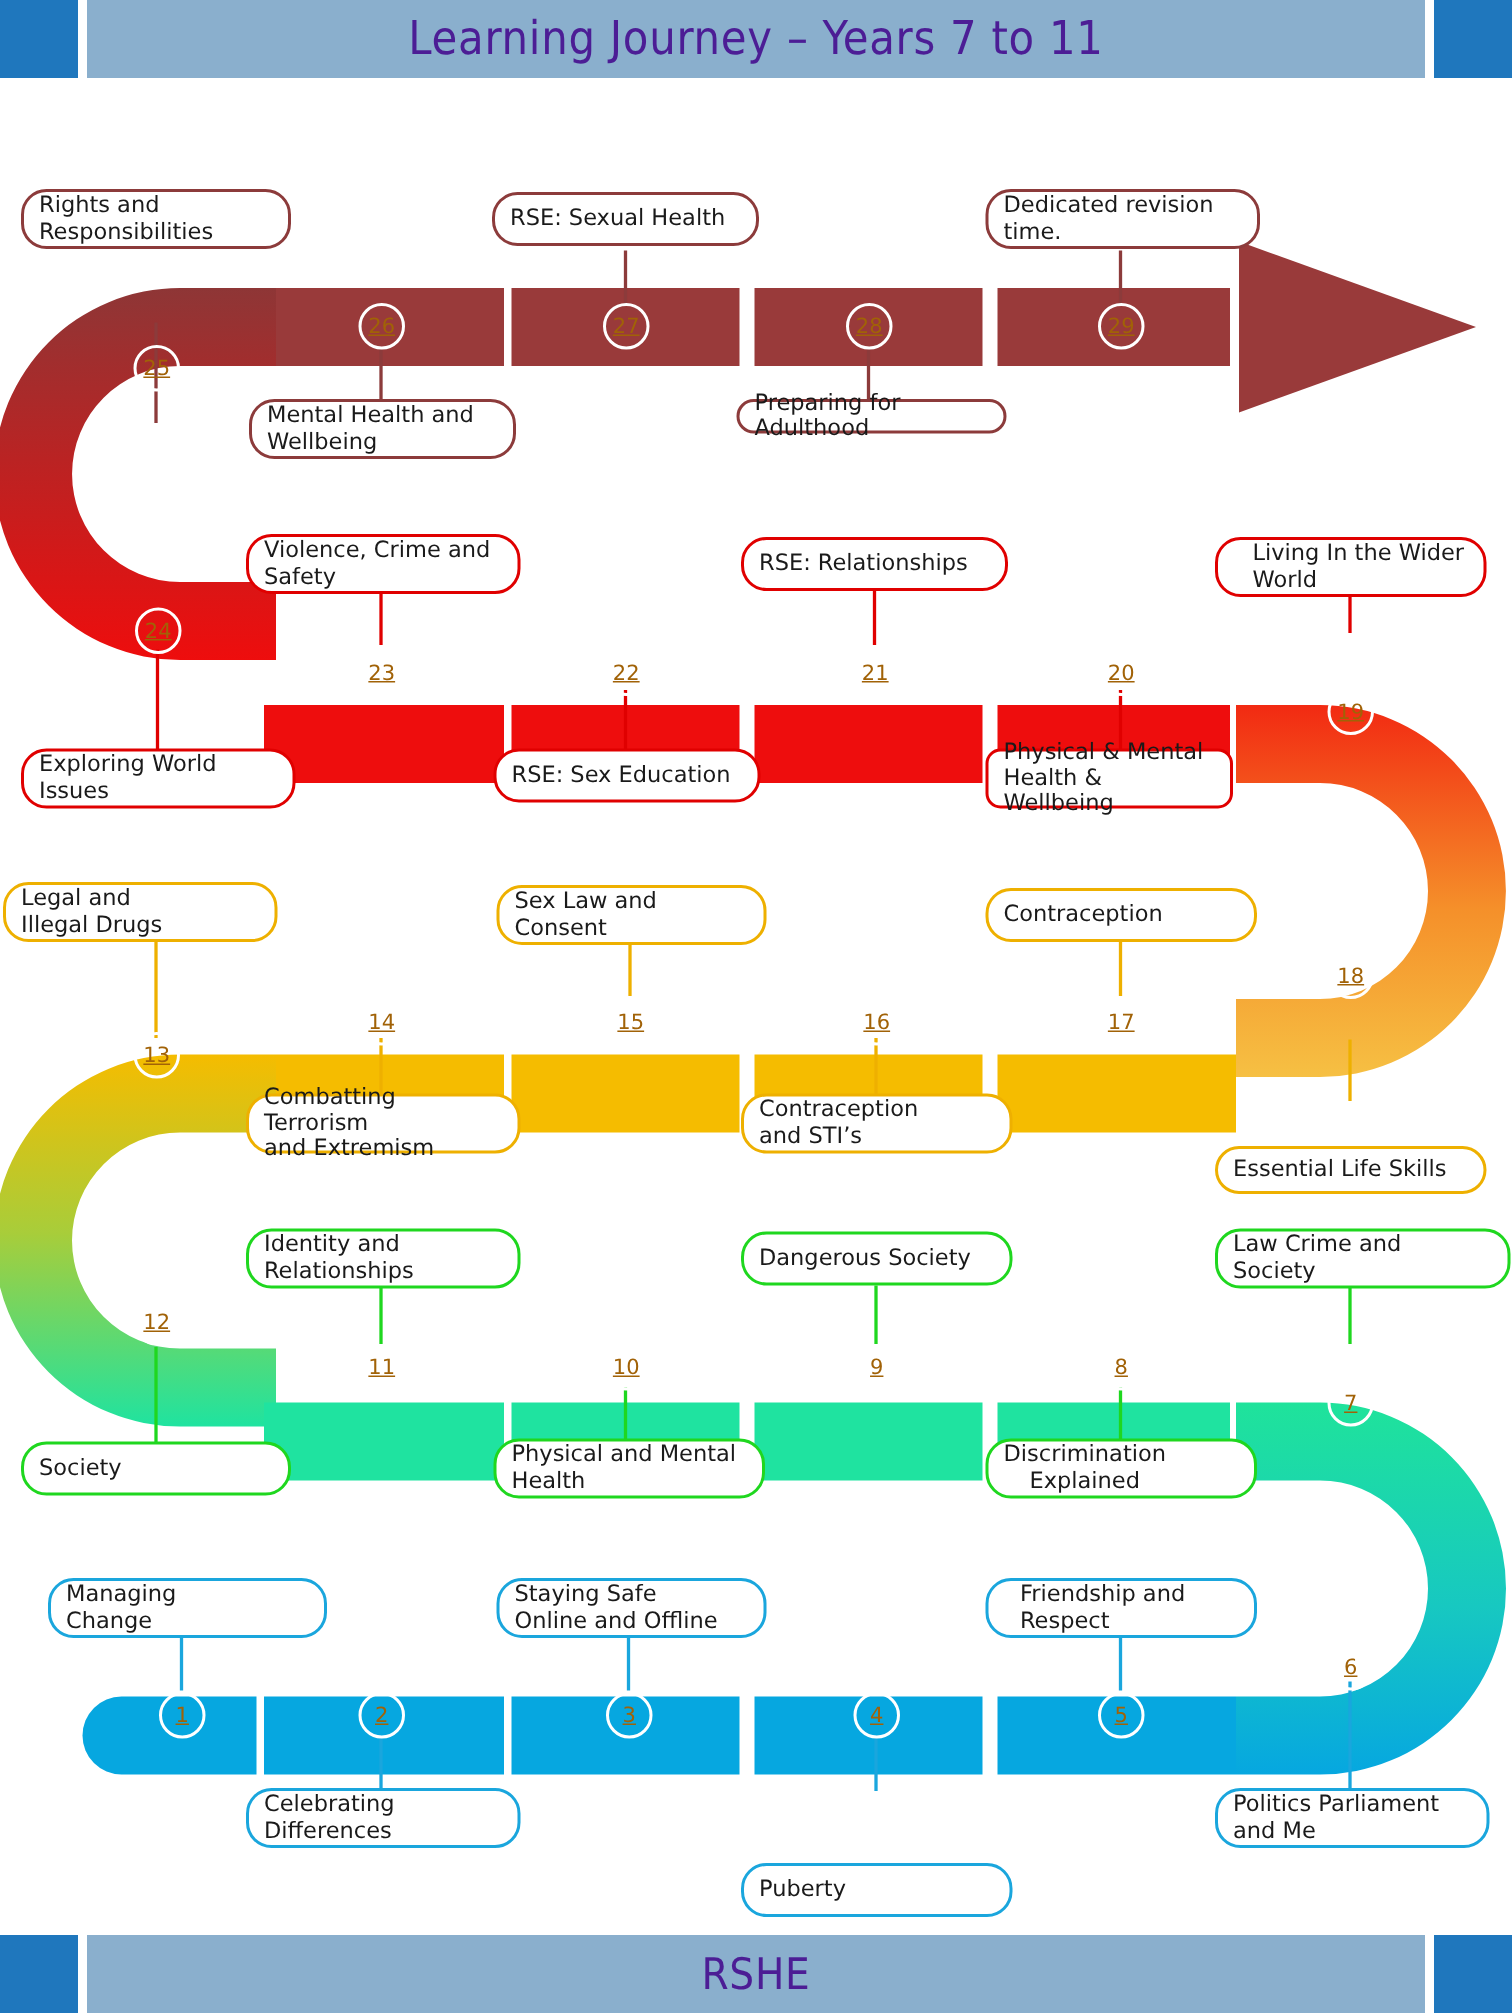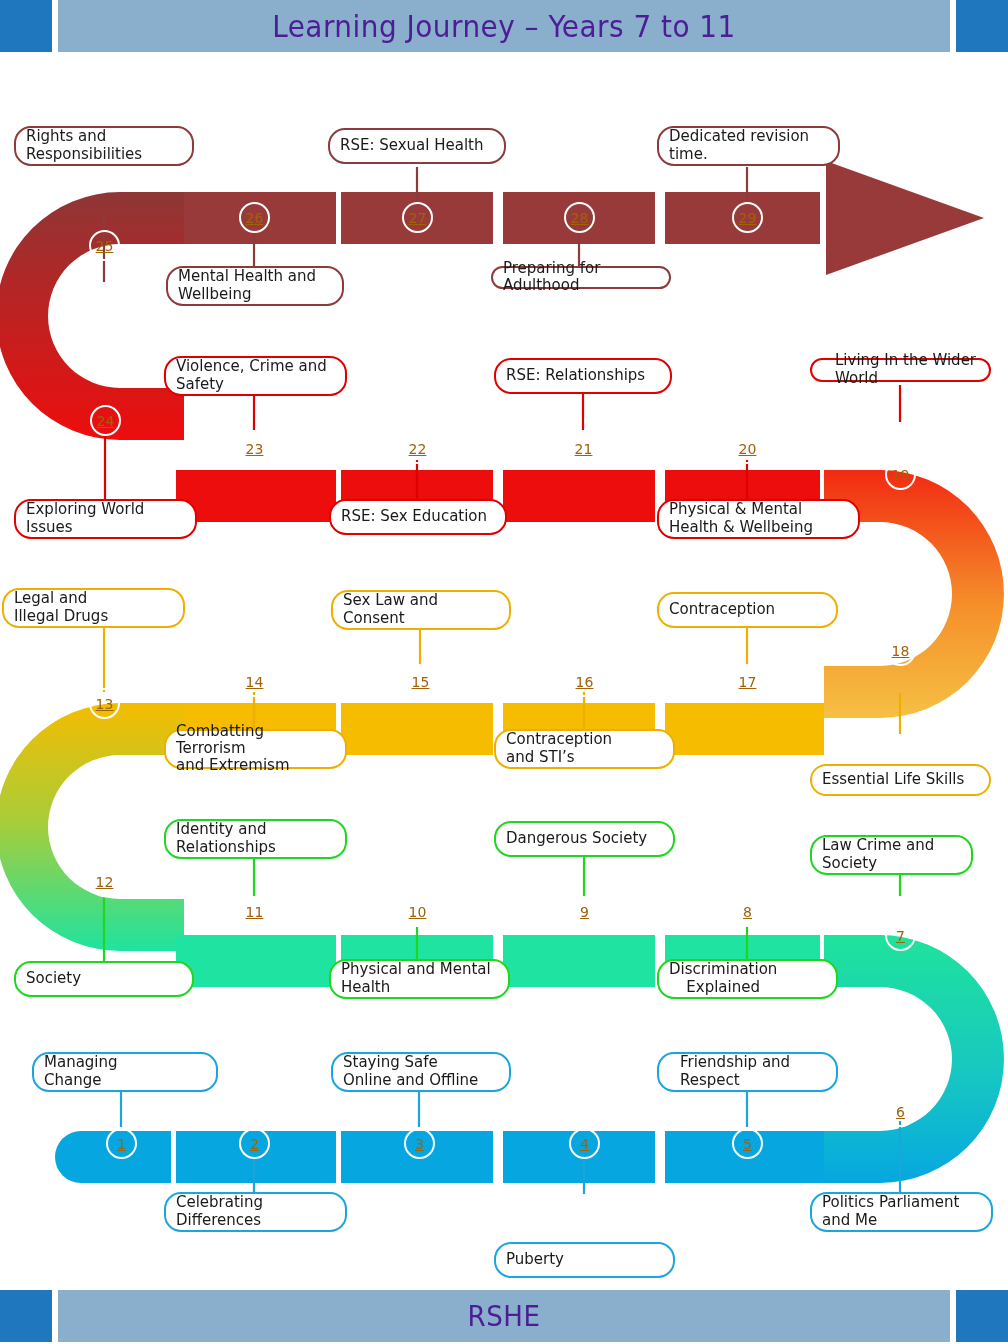--- a/index.html
+++ b/index.html
@@ -204,23 +204,23 @@
 Adulthood</div>
 <div class="callout" style="left:657px;top:126px;width:183px;height:40px;border-color:#8c3b3b;">Dedicated revision
 time.</div>
 
 <div class="callout" style="left:14px;top:499px;width:183px;height:40px;border-color:#e00000;">Exploring World
 Issues</div>
 <div class="callout" style="left:164px;top:356px;width:183px;height:40px;border-color:#e00000;">Violence, Crime and
 Safety</div>
 <div class="callout" style="left:329px;top:499px;width:178px;height:36px;border-color:#e00000;">RSE: Sex Education</div>
 <div class="callout" style="left:494px;top:358px;width:178px;height:36px;border-color:#e00000;">RSE: Relationships</div>
-<div class="callout" style="left:657px;top:499px;width:203px;height:40px;border-color:#e00000;">Physical &amp; Mental
+<div class="callout" style="left:657px;top:499px;width:165px;height:40px;border-color:#e00000;border-radius:10px;">Physical &amp; Mental
 Health &amp; Wellbeing</div>
-<div class="callout" style="left:810px;top:358px;width:181px;height:24px;border-color:#e00000;padding-left:23px;">Living In the Wider
+<div class="callout" style="left:810px;top:358px;width:181px;height:40px;border-color:#e00000;padding-left:23px;">Living In the Wider
 World</div>
 
 <div class="callout" style="left:2px;top:588px;width:183px;height:40px;border-color:#eeb000;">Legal and
 Illegal Drugs</div>
 <div class="callout" style="left:164px;top:729px;width:183px;height:40px;border-color:#eeb000;">Combatting Terrorism
 and Extremism</div>
 <div class="callout" style="left:331px;top:590px;width:180px;height:40px;border-color:#eeb000;">Sex Law and
 Consent</div>
 <div class="callout" style="left:494px;top:729px;width:181px;height:40px;border-color:#eeb000;">Contraception
 and STI’s</div>
@@ -228,21 +228,21 @@
 <div class="callout" style="left:810px;top:732px;width:181px;height:32px;border-color:#eeb000;margin-top:32px;">Essential Life Skills</div>
 
 <div class="callout" style="left:14px;top:961px;width:180px;height:36px;border-color:#1fd71f;">Society</div>
 <div class="callout" style="left:164px;top:819px;width:183px;height:40px;border-color:#1fd71f;">Identity and
 Relationships</div>
 <div class="callout" style="left:329px;top:959px;width:181px;height:40px;border-color:#1fd71f;">Physical and Mental
 Health</div>
 <div class="callout" style="left:494px;top:821px;width:181px;height:36px;border-color:#1fd71f;">Dangerous Society</div>
 <div class="callout" style="left:657px;top:959px;width:181px;height:40px;border-color:#1fd71f;text-align:center;">Discrimination
 Explained</div>
-<div class="callout" style="left:810px;top:819px;width:163px;height:40px;border-color:#1fd71f;margin-top:16px;">Law Crime and
+<div class="callout" style="left:810px;top:819px;width:197px;height:40px;border-color:#1fd71f;">Law Crime and
 Society</div>
 
 <div class="callout" style="left:32px;top:1052px;width:186px;height:40px;border-color:#1aa6dd;">Managing
 Change</div>
 <div class="callout" style="left:164px;top:1192px;width:183px;height:40px;border-color:#1aa6dd;">Celebrating
 Differences</div>
 <div class="callout" style="left:331px;top:1052px;width:180px;height:40px;border-color:#1aa6dd;">Staying Safe
 Online and Offline</div>
 <div class="callout" style="left:494px;top:1194px;width:181px;height:36px;border-color:#1aa6dd;margin-top:48px;">Puberty</div>
 <div class="callout" style="left:657px;top:1052px;width:181px;height:40px;border-color:#1aa6dd;padding-left:21px;">Friendship and

